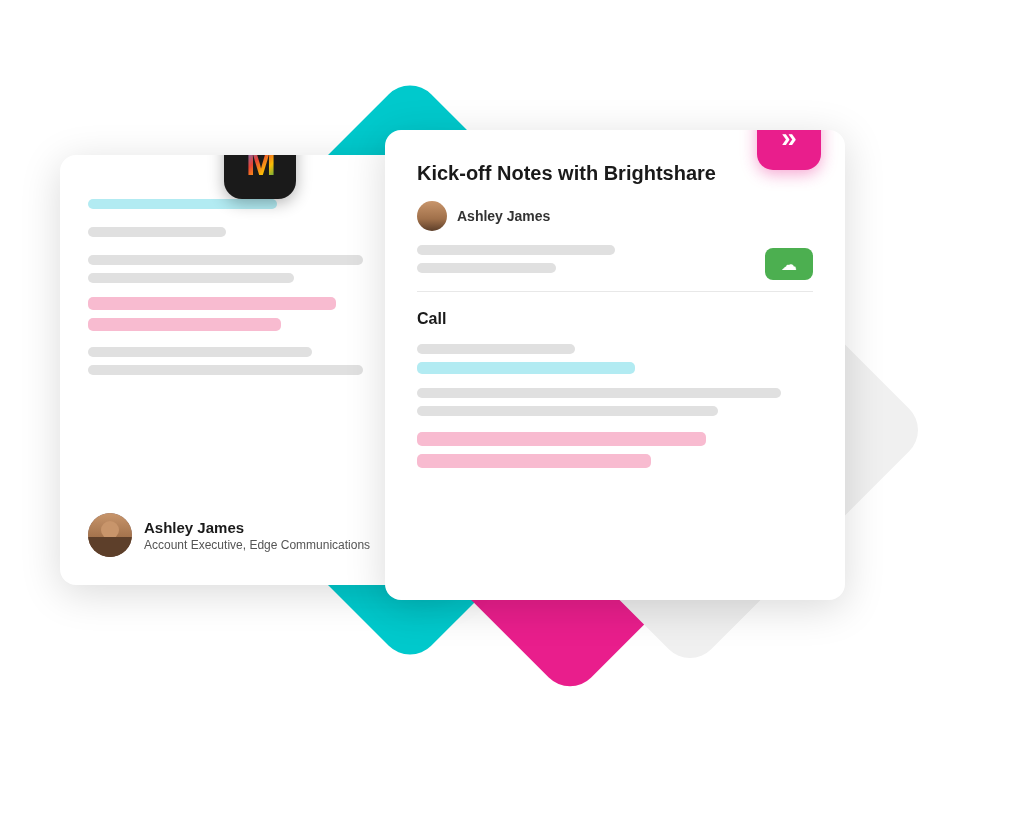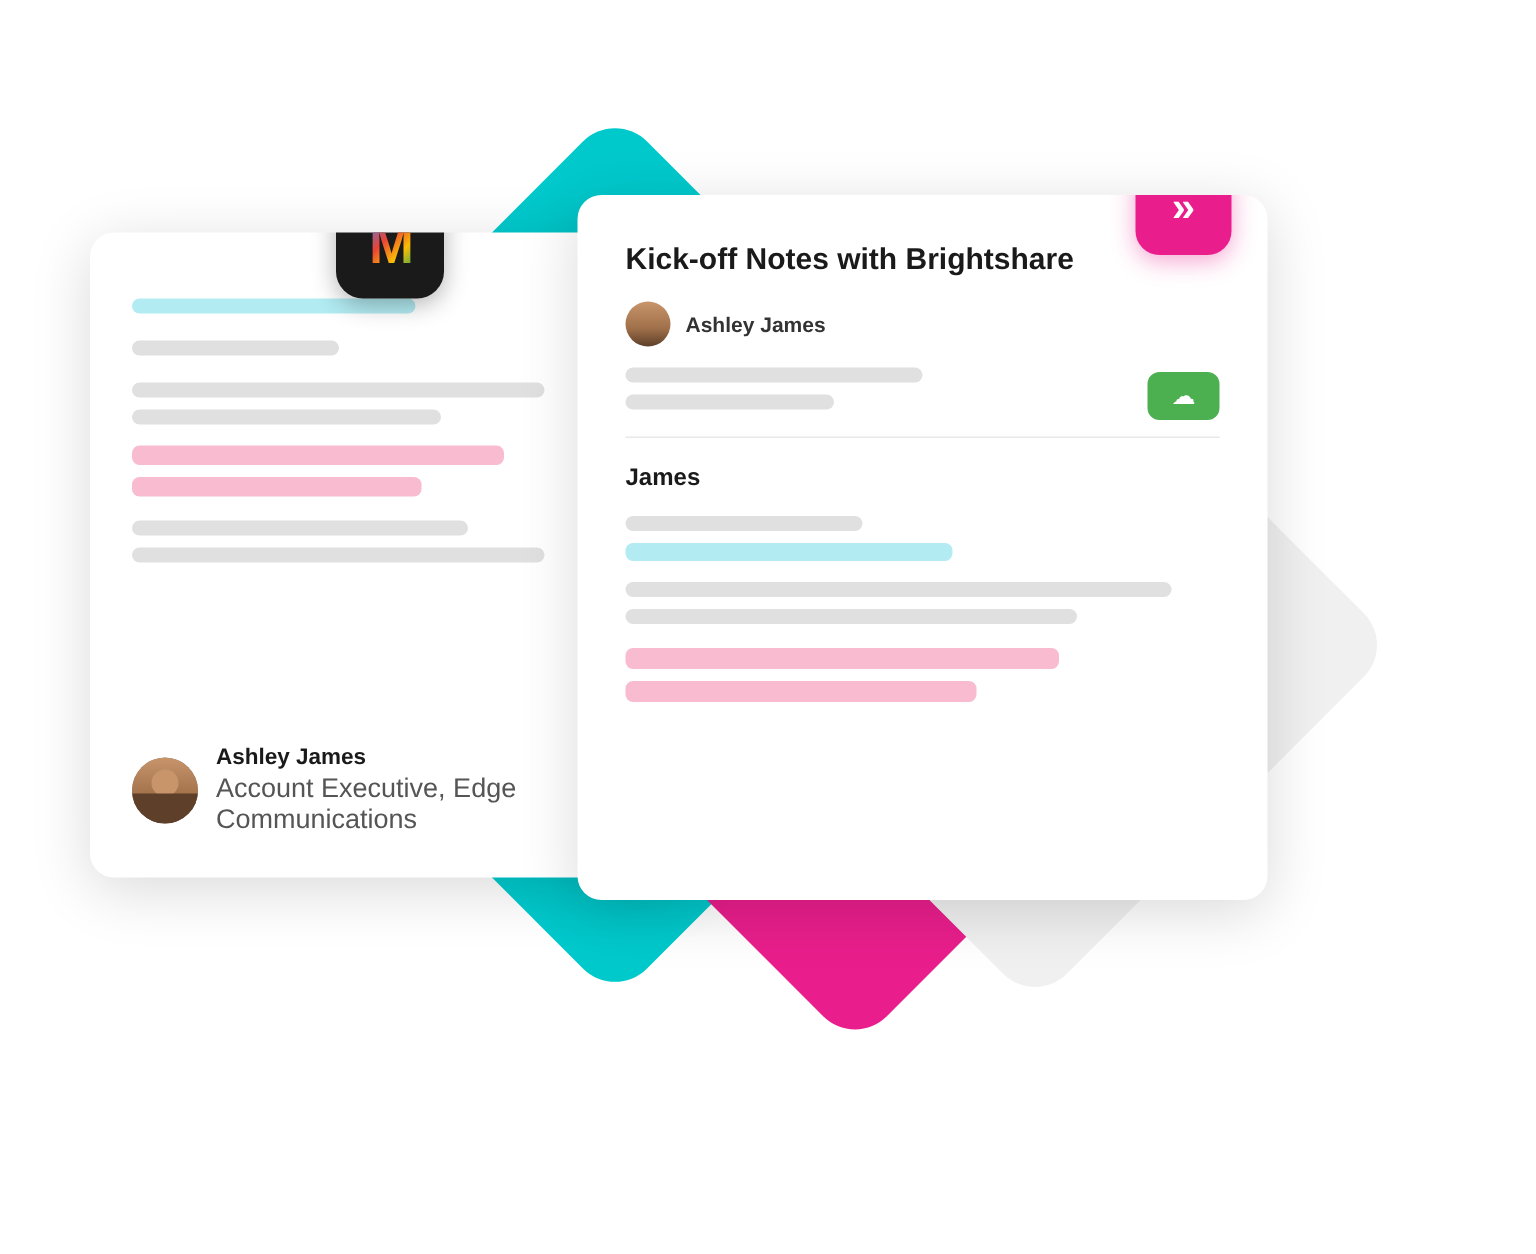--- a/index.html
+++ b/index.html
@@ -191,21 +191,21 @@
       gap: 2px;
     }
 
     .contact-name {
       font-size: 15px;
       font-weight: 700;
       color: #1a1a1a;
     }
 
     .contact-role {
-      font-size: 18px;
+      font-size: 12px;
       color: #555;
     }
 
     
     .bright-card {
       position: absolute;
       left: 385px;
       top: 130px;
       width: 460px;
       height: 470px;
@@ -380,21 +380,21 @@
       <div class="skel" style="width:50%"></div>
       <div class="skel" style="width:35%;margin-top:7px"></div>
     </div>
 
     <div class="sf-btn">
       <span class="sf-cloud">☁</span>
     </div>
 
     <div class="divider"></div>
 
-    <h3 class="notes-title">James</h3>
+    <h3 class="notes-title">Call</h3>
 
     <div class="notes-skel1">
       <div class="skel" style="width:40%"></div>
       <div class="skel skel-teal" style="width:55%;height:12px;margin-top:8px"></div>
     </div>
 
     <div class="notes-skel2">
       <div class="skel" style="width:92%;margin-top:14px"></div>
       <div class="skel" style="width:76%;margin-top:6px"></div>
     </div>

